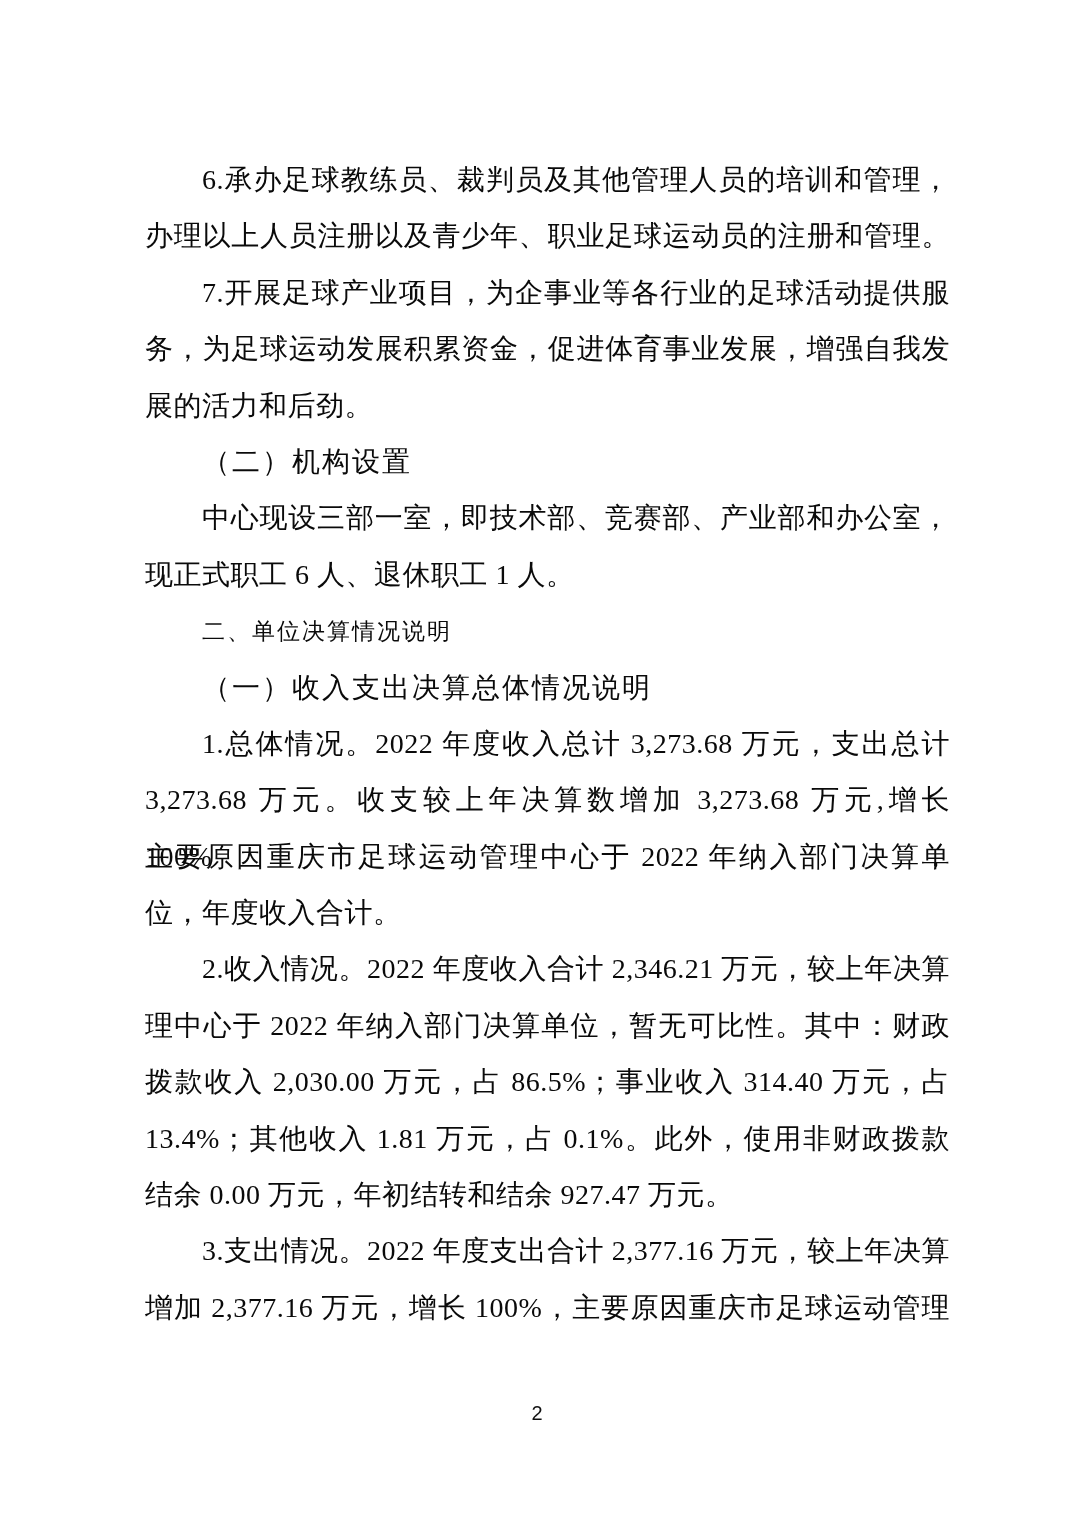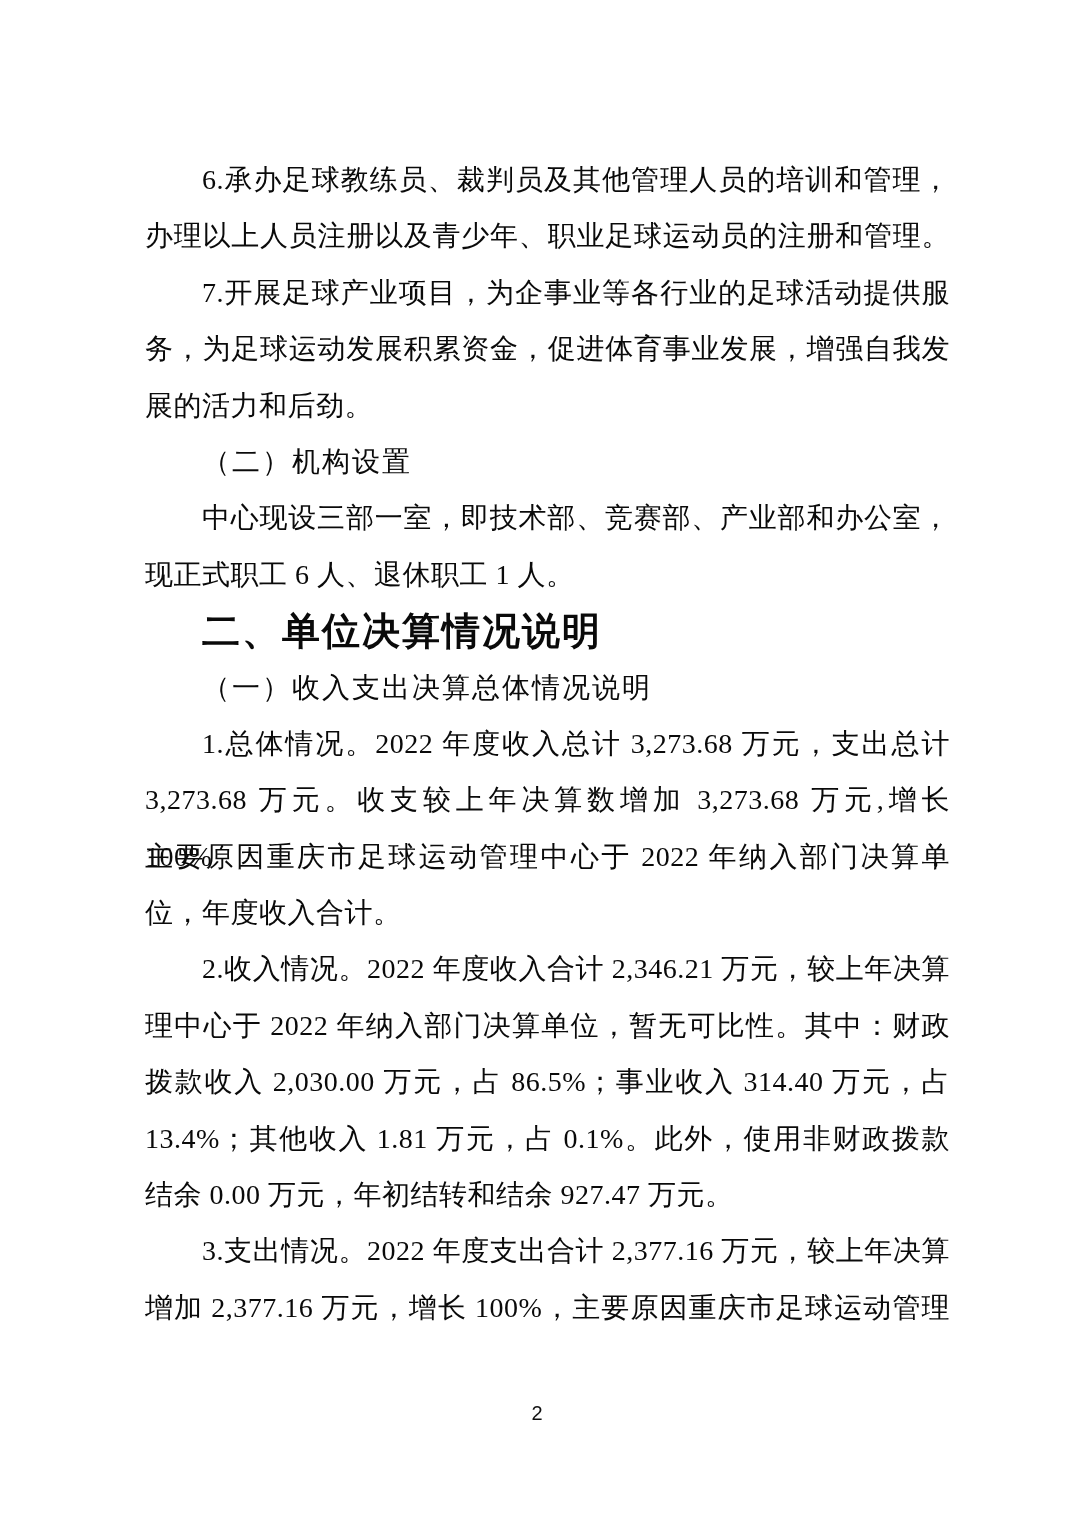--- a/index.html
+++ b/index.html
@@ -33,22 +33,22 @@
   .line.fill {
     white-space: normal;
     text-align: justify;
     text-align-last: justify;
     text-justify: inter-character;
   }
   .line.indent { padding-left: 57px; }
   
   .line.hei {
     font-family: "Liberation Sans", "DejaVu Sans", sans-serif;
-    font-weight: 700;
-    font-size: 38px;
+    font-weight: 400;
+    font-size: 23px;
     letter-spacing: 2px;
   }
   
   .line.kai {
     font-size: 28px;
     letter-spacing: 2px;
   }
   .page-number {
     position: absolute;
     left: 0; top: 1402px;

